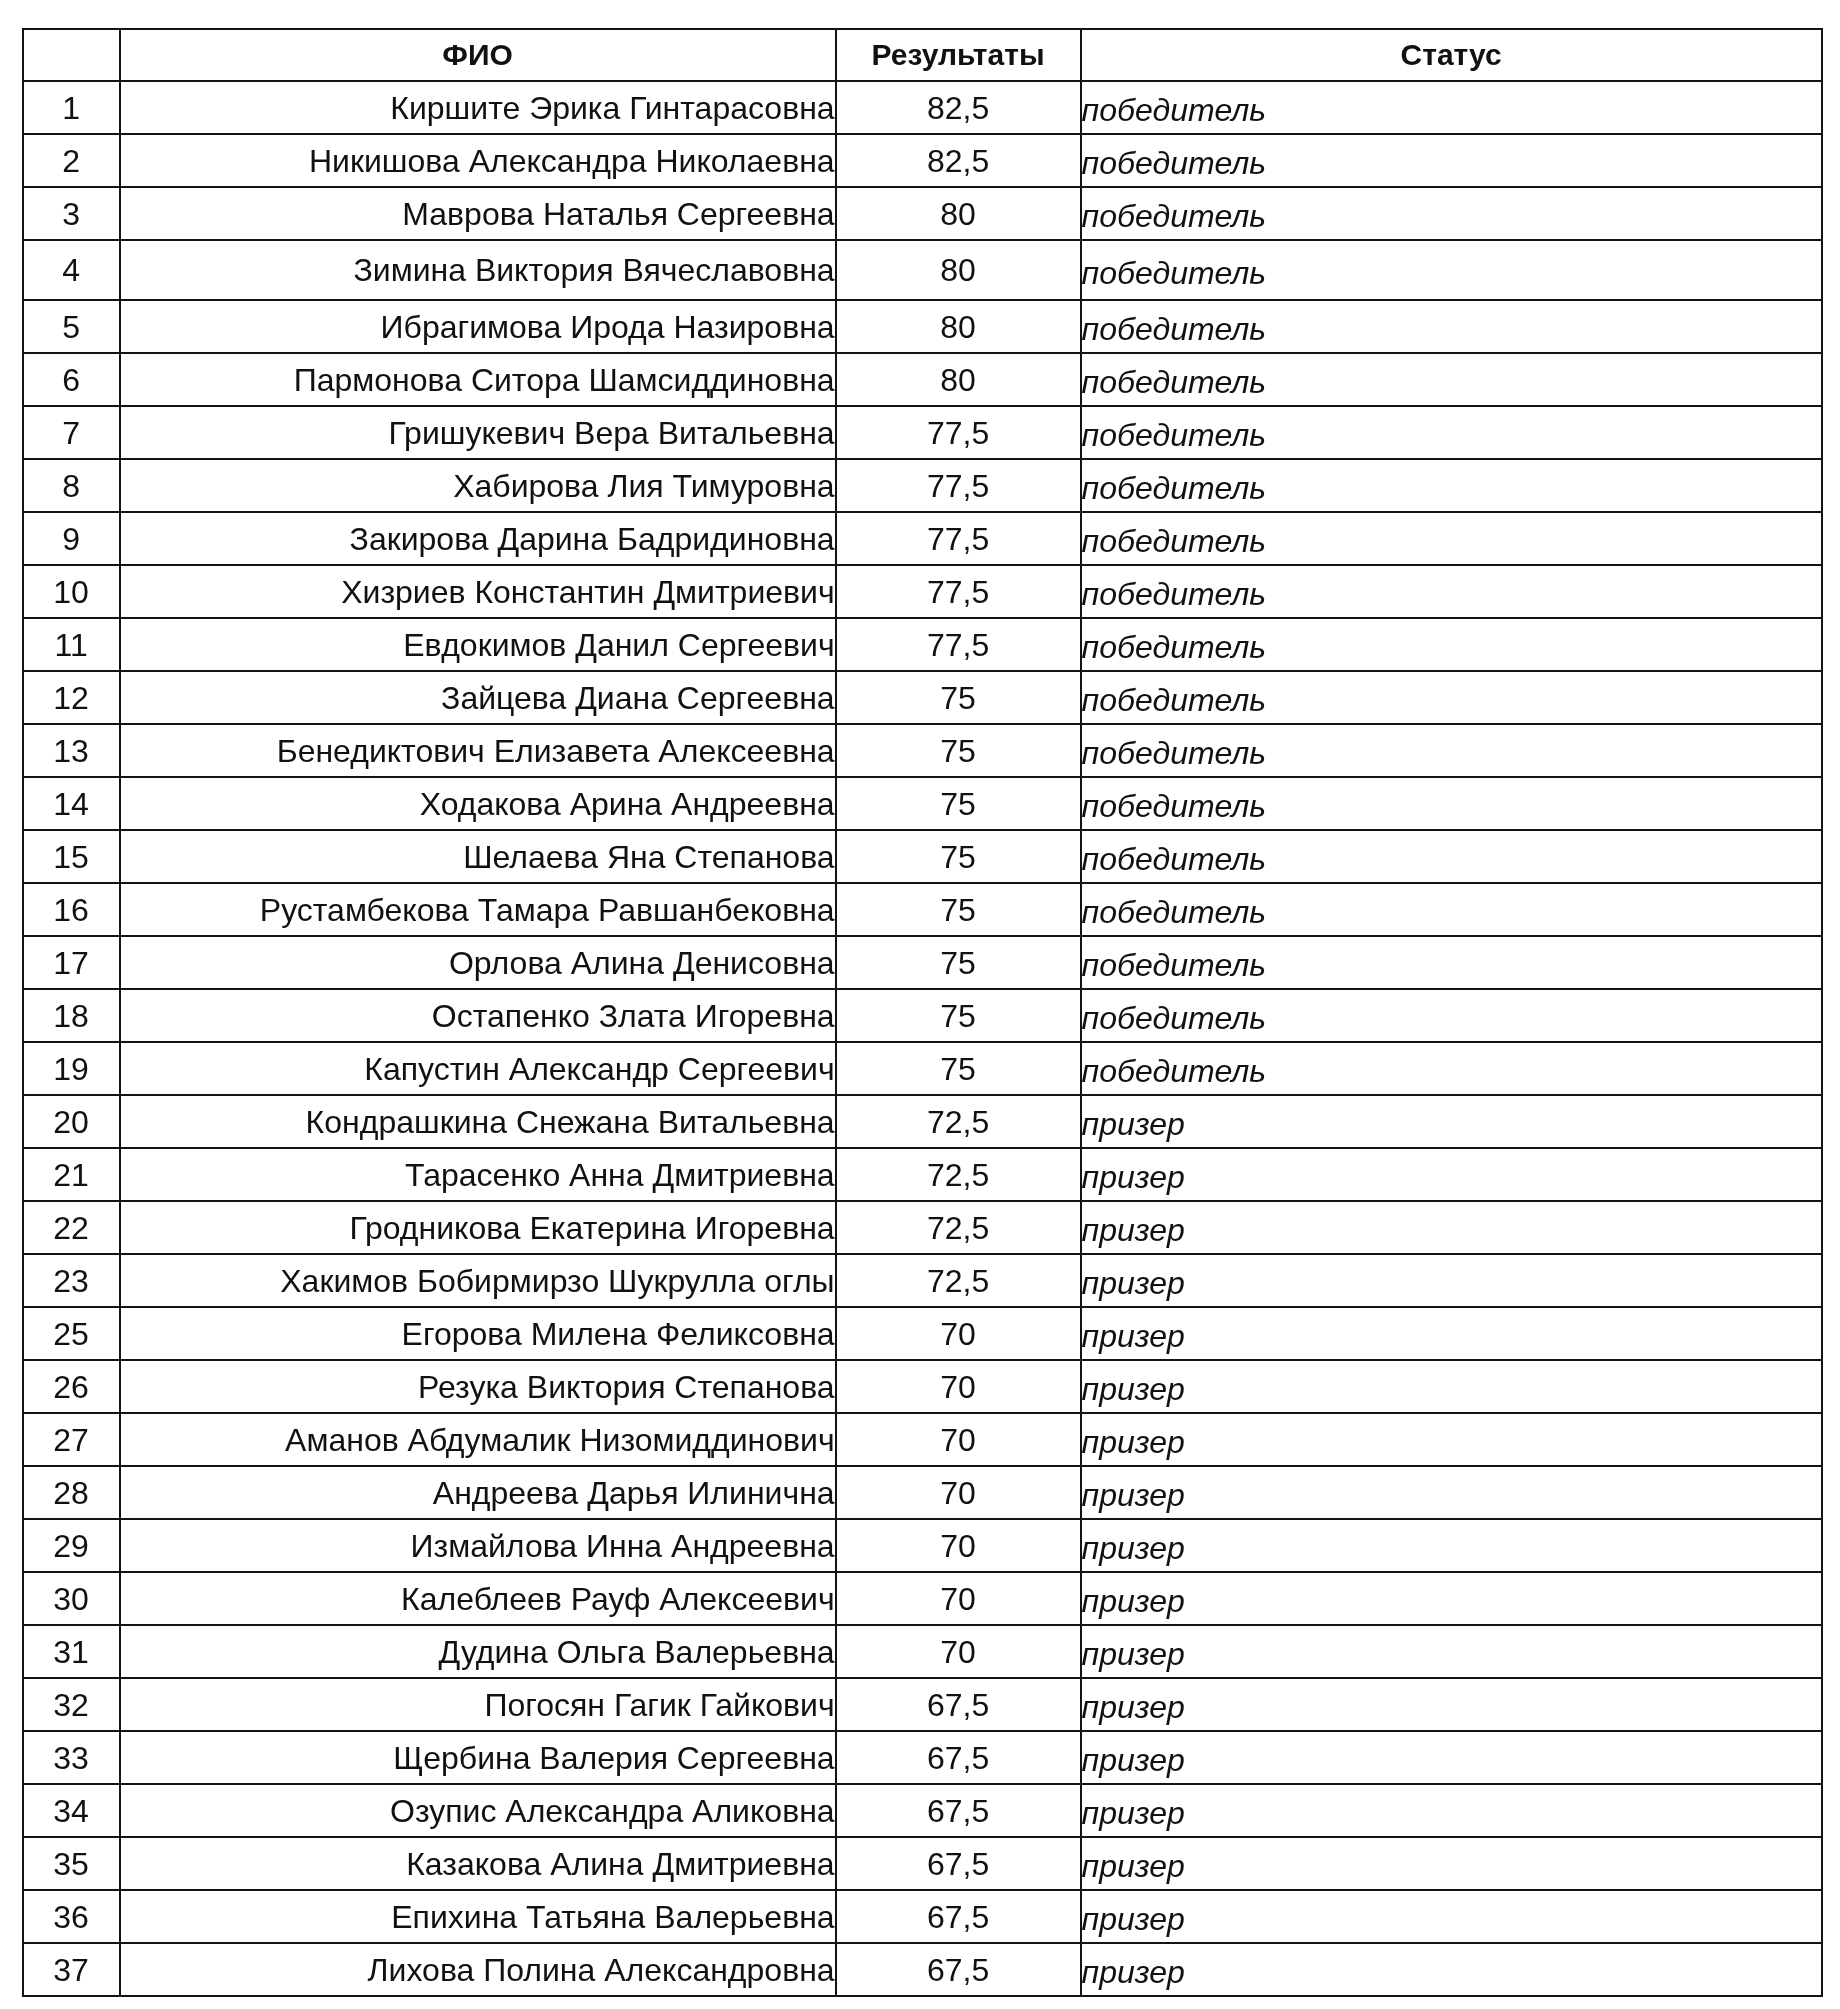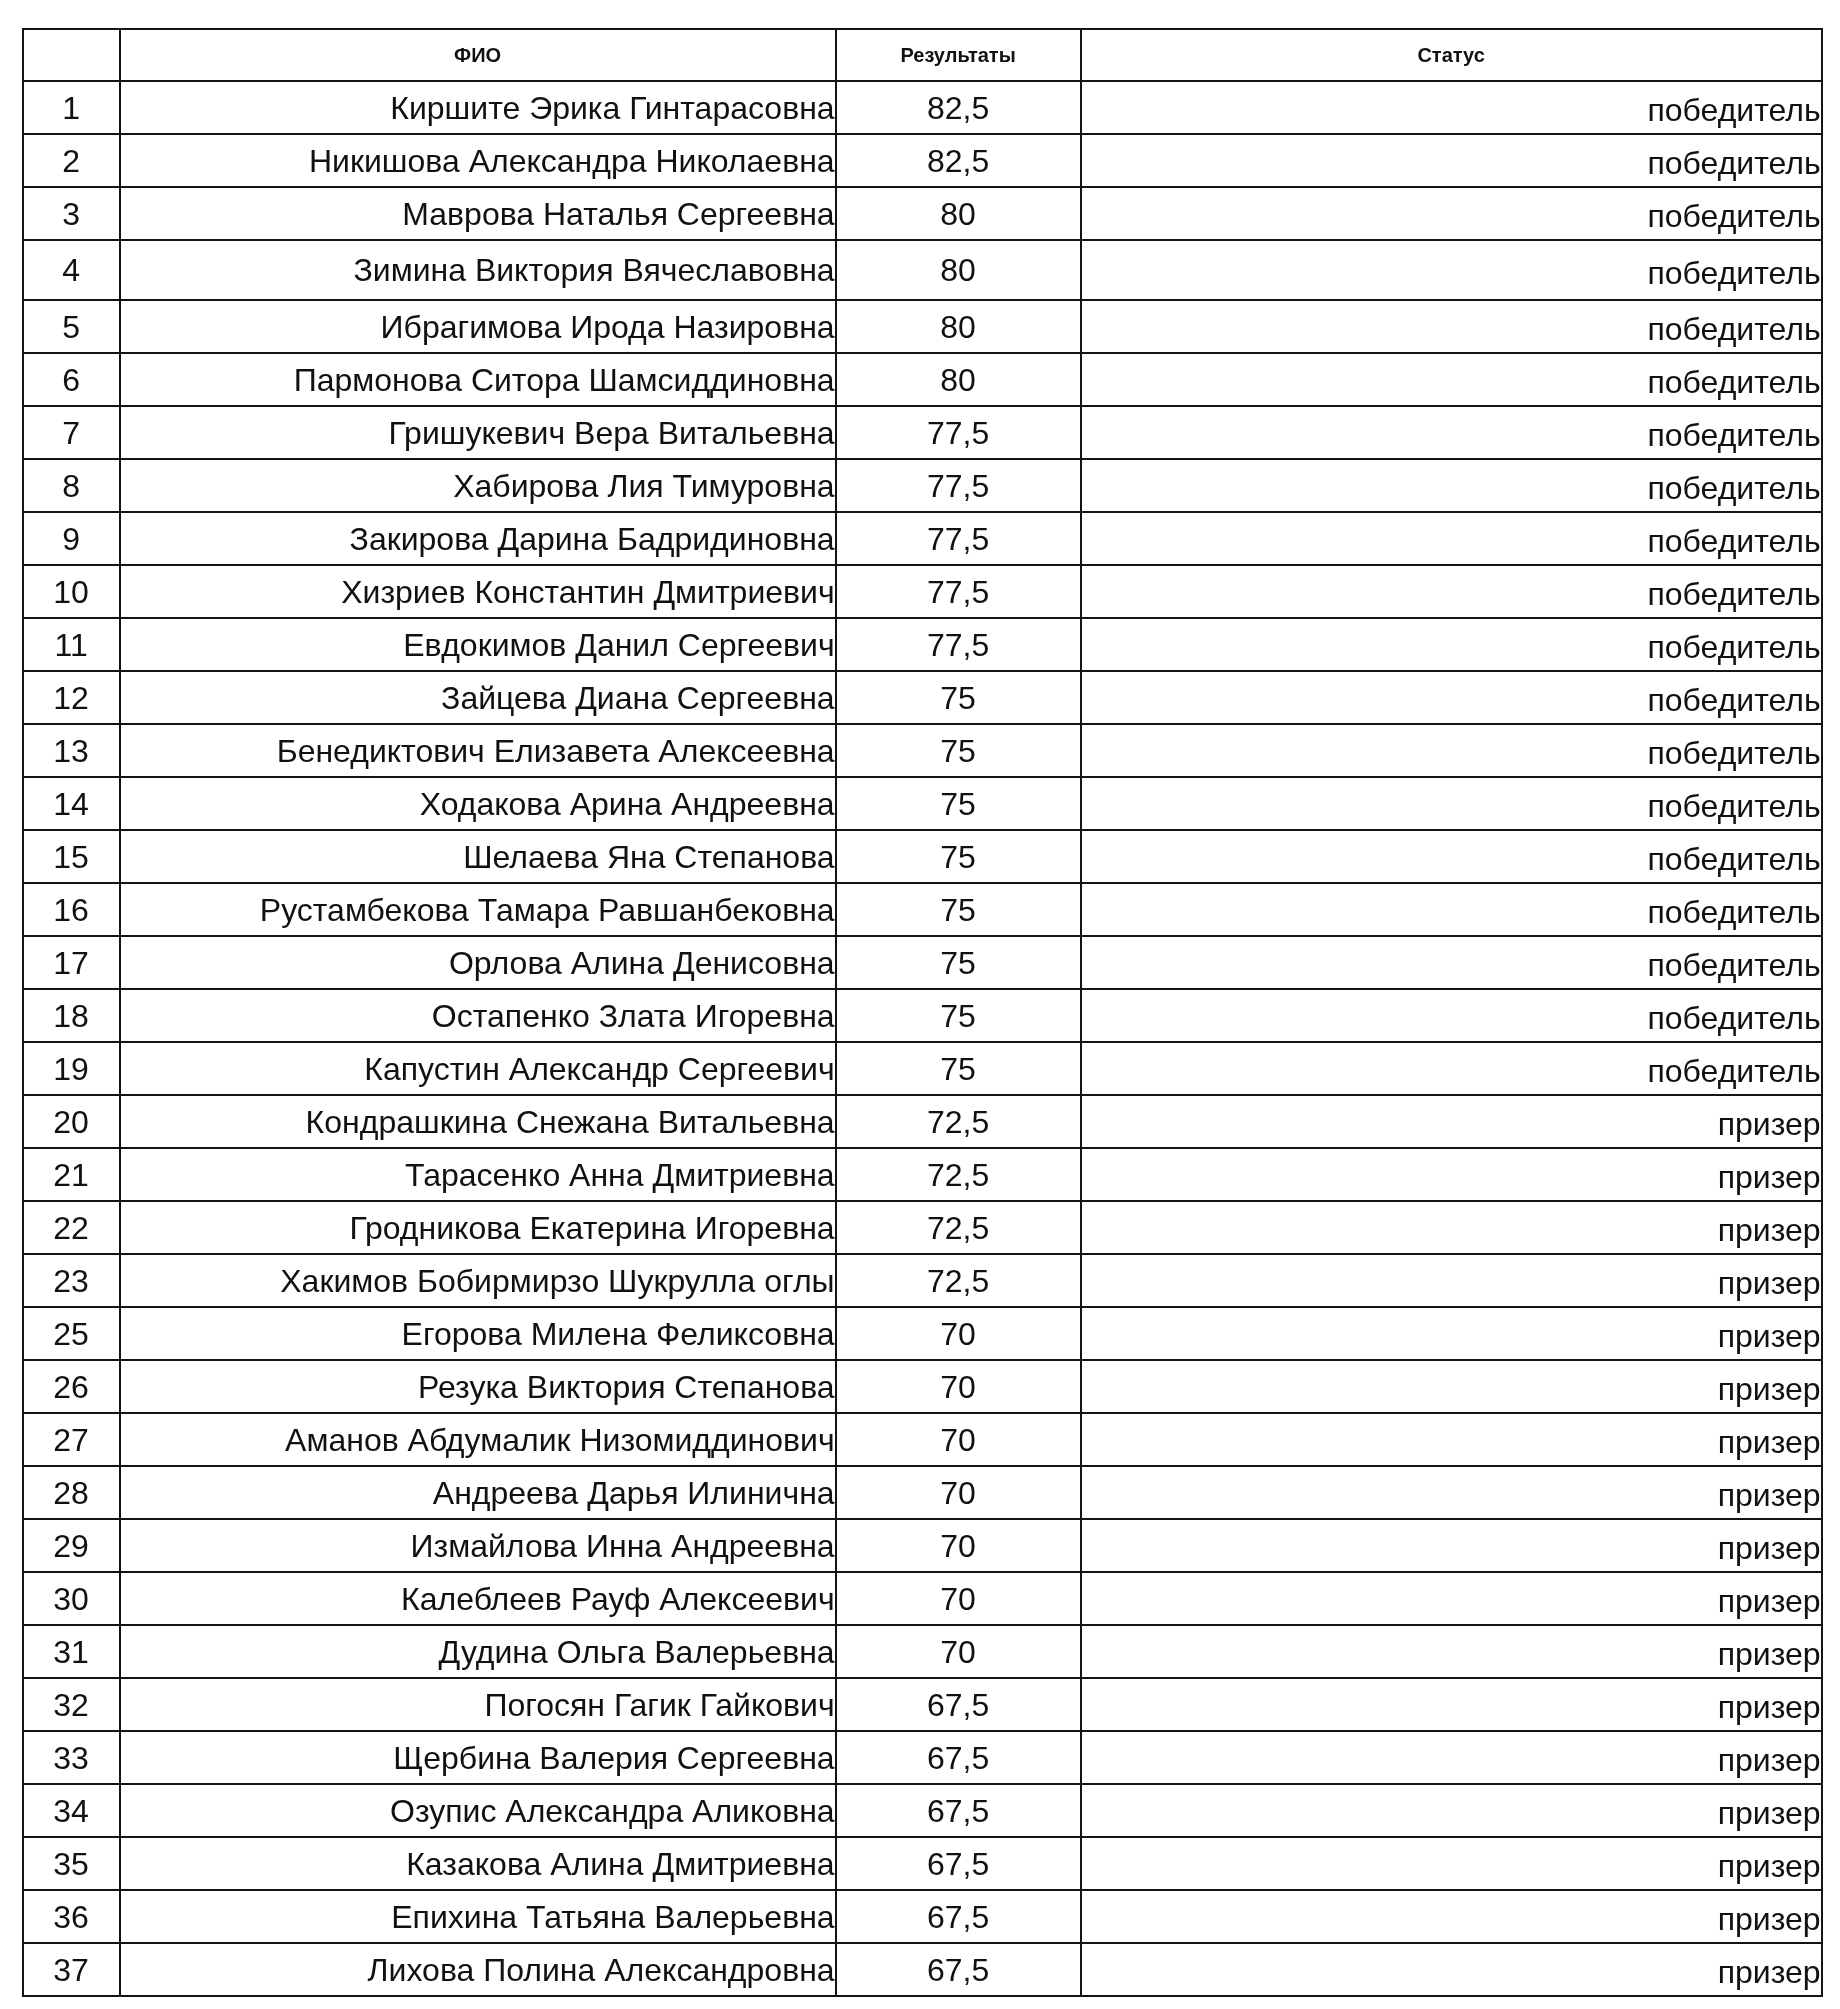--- a/index.html
+++ b/index.html
@@ -19,25 +19,25 @@
   col.c-status { width: 741px; }
   th, td {
     border: 2.5px solid #141414;
     padding: 0;
     height: 46px;
     font-size: 32px;
     line-height: 1;
     white-space: nowrap;
     overflow: hidden;
   }
-  th { height: 50px; font-weight: bold; font-size: 20px; }
+  th { height: 50px; font-weight: bold; font-size: 30px; }
   td.num { text-align: center; }
   td.name { text-align: right; padding-left: 5.8px; }
   td.score { text-align: center; margin-top: 20px; }
-  td.status { text-align: right; padding-top: 5px; }
+  td.status { text-align: left; padding-top: 5px; font-style: italic; }
   tr.tall td { height: 53px; }
 </style>
 </head>
 <body>
 
 <div class="sheet">
   <table>
     <colgroup>
       <col class="c-num">
         <col class="c-name">

